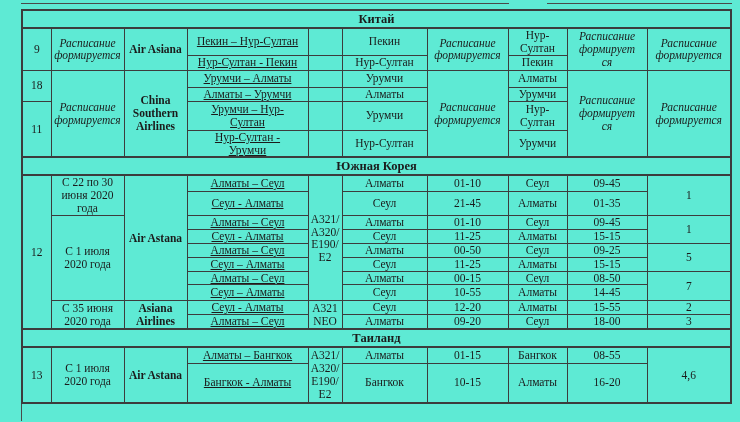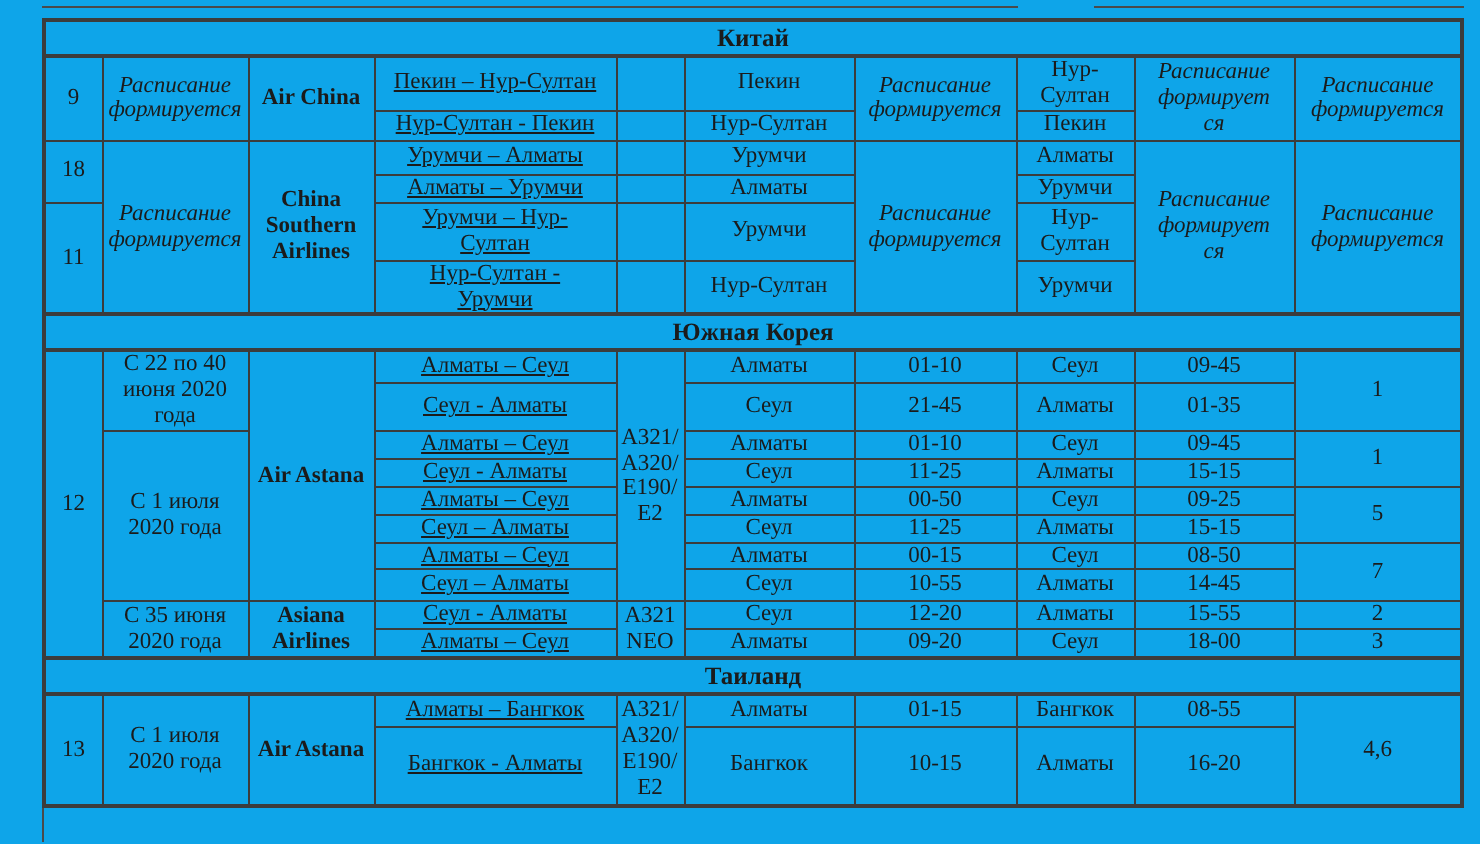--- a/index.html
+++ b/index.html
@@ -1,21 +1,21 @@
 <!DOCTYPE html>
 <html><head>
 <meta charset="utf-8">
 <style>
   html,body{margin:0;padding:0;}
   body{
     width:740px;height:422px;background:#ffffff;
     font-family:"Liberation Serif", serif;color:#1b1b1b;
     position:relative;overflow:hidden;
   }
-  .sheet{position:absolute;inset:0;background:#0ea5e9;}
+  .sheet{position:absolute;inset:0;background:#5eead4;}
   
   .stray{position:absolute;height:1px;background:#4a4a4a;}
   .stray.s1{left:21px;top:3px;width:488px;}
   .stray.s2{left:547px;top:3px;width:185px;}
   .stub{position:absolute;left:21px;top:401px;width:1px;height:20px;background:#4a4a4a;}
 
   table.sched{
     position:absolute;left:21px;top:9px;
     border-collapse:collapse;table-layout:fixed;
     border:2px solid #3c3c3c;
@@ -60,21 +60,21 @@
       <col style="width:84px">
     </colgroup>
 
     <tbody>
         <tr style="height:16px">
       <td class="sec" colspan="10">Китай</td>
     </tr>
     <tr style="height:26px">
       <td class="num" rowspan="2">9</td>
       <td class="it" rowspan="2">Расписание формируется</td>
-      <td class="bold" rowspan="2">Air China</td>
+      <td class="bold" rowspan="2">Air Asiana</td>
       <td class="route">Пекин – Нур-Султан</td>
       <td class="ac"></td>
       <td>Пекин</td>
       <td class="it" rowspan="2">Расписание формируется</td>
       <td>Нур-Султан</td>
       <td class="it attime-sched" rowspan="2">Расписание формируется</td>
       <td class="it" rowspan="2">Расписание формируется</td>
     </tr>
     <tr style="height:15px">
       <td class="route">Нур-Султан - Пекин</td>
@@ -113,21 +113,21 @@
       <td class="ac"></td>
       <td>Нур-Султан</td>
       <td>Урумчи</td>
     </tr>
 
     <tr style="height:16px">
       <td class="sec" colspan="10">Южная Корея</td>
     </tr>
     <tr style="height:16px">
       <td class="num" rowspan="10">12</td>
-      <td rowspan="2">С 22 по 40 июня 2020 года</td>
+      <td rowspan="2">С 22 по 30 июня 2020 года</td>
       <td class="bold" rowspan="8">Air Astana</td>
       <td class="route">Алматы – Сеул</td>
       <td class="ac" rowspan="8">A321/ A320/ E190/ E2</td>
       <td>Алматы</td>
       <td>01-10</td>
       <td>Сеул</td>
       <td>09-45</td>
       <td rowspan="2">1</td>
     </tr>
     <tr style="height:23px">

